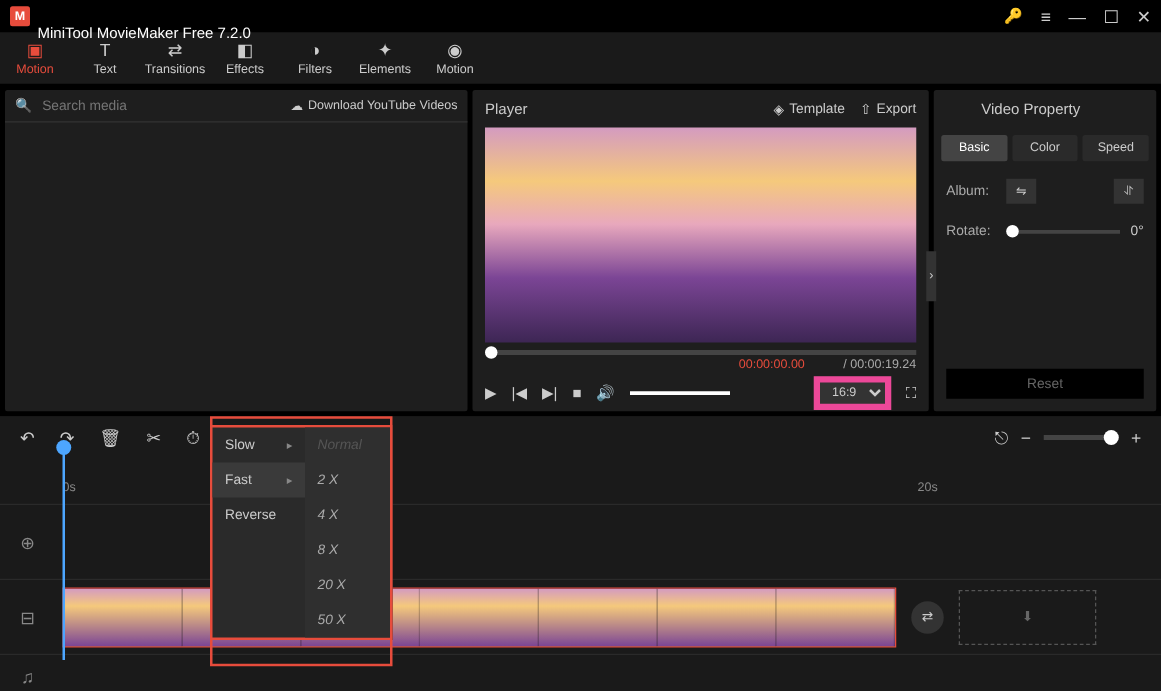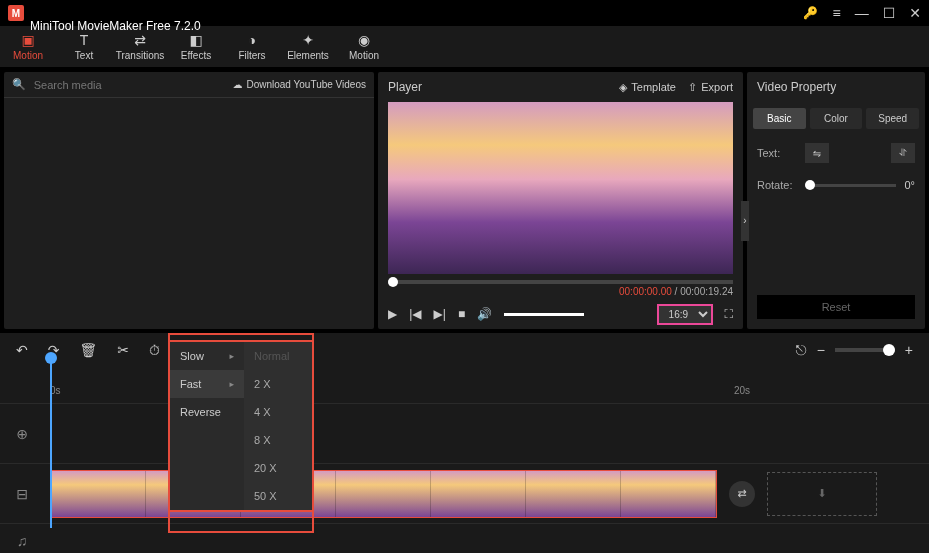--- a/index.html
+++ b/index.html
@@ -45,30 +45,30 @@
 
 .player { flex: 1; display: flex; flex-direction: column; }
 .player-head { height: 30px; display: flex; align-items: center; padding: 0 10px; }
 .player-title { flex: 1; font-size: 12px; }
 .player-btn { display: flex; align-items: center; gap: 4px; margin-left: 12px; cursor: pointer; font-size: 11px; }
 .preview { flex: 1; margin: 0 10px; background: linear-gradient(180deg, #d49bc0 0%, #f5c97c 25%, #e8a8bd 45%, #7b4595 70%, #3d2654 100%); position: relative; }
 .progress-bar { height: 4px; background: #444; margin: 6px 10px 0; position: relative; }
 .progress-dot { position: absolute; left: 0; top: -3px; width: 10px; height: 10px; background: #fff; border-radius: 50%; }
 .time-row { display: flex; justify-content: flex-end; padding: 2px 10px; font-size: 10px; }
 .time-cur { color: #e74c3c; }
-.time-tot { color: #aaa; }
+.time-tot { color: #aaa; margin-left: 28px; }
 .controls { height: 30px; display: flex; align-items: center; padding: 0 10px; gap: 12px; }
 .ctrl-btn { color: #ccc; cursor: pointer; font-size: 12px; }
 .vol-bar { width: 80px; height: 3px; background: #fff; }
-.ratio-sel { margin-left: auto; background: #333; border: 2px solid #ec4899; color: #ccc; padding: 2px 6px; font-size: 10px; }
+.ratio-sel { margin-left: auto; background: #333; border: 5px solid #ec4899; color: #ccc; padding: 2px 6px; font-size: 10px; }
 .expand-arrow { position: absolute; right: -6px; top: 50%; width: 8px; height: 40px; background: #333; display: flex; align-items: center; justify-content: center; cursor: pointer; font-size: 10px; }
 
 
 .prop { width: 178px; display: flex; flex-direction: column; }
-.prop-head { height: 30px; display: flex; align-items: center; padding: 0 10px; font-size: 12px; }
+.prop-head { height: 30px; display: flex; align-items: center; padding: 0 10px; font-size: 12px; margin-left: 28px; }
 .prop-tabs { display: flex; padding: 6px; gap: 4px; }
 .prop-tab { flex: 1; padding: 5px 0; text-align: center; background: #2a2a2a; cursor: pointer; font-size: 10px; border-radius: 2px; }
 .prop-tab.active { background: #444; color: #fff; }
 .prop-row { display: flex; align-items: center; padding: 8px 10px; gap: 8px; font-size: 11px; }
 .prop-label { width: 40px; color: #aaa; }
 .flip-btn { width: 24px; height: 20px; background: #333; display: flex; align-items: center; justify-content: center; cursor: pointer; font-size: 10px; }
 .rot-slider { flex: 1; height: 3px; background: #444; position: relative; }
 .rot-slider::before { content: ""; position: absolute; left: 0; top: -4px; width: 10px; height: 10px; background: #fff; border-radius: 50%; }
 .reset-btn { margin: auto 10px 10px; padding: 6px; background: #000000; text-align: center; cursor: pointer; font-size: 11px; color: #666; }
 
@@ -94,21 +94,21 @@
 .drop-zone { width: 110px; height: 44px; border: 1px dashed #555; display: flex; align-items: center; justify-content: center; color: #666; cursor: pointer; }
 
 .tl-track.audio { height: 34px; }
 
 
 .speed-menu { position: absolute; left: 168px; top: 340px; border: 2px solid #e74c3c; background: #2a2a2a; z-index: 20; display: flex; }
 .speed-main { width: 74px; }
 .menu-item { padding: 8px 10px; cursor: pointer; font-size: 11px; display: flex; justify-content: space-between; align-items: center; }
 .menu-item:hover, .menu-item.sel { background: #3a3a3a; }
 .sub-arrow { font-size: 9px; color: #888; }
-.speed-sub { width: 68px; background: #2f2f2f; }
+.speed-sub { width: 68px; background: #2f2f2f; font-style: italic; }
 .sub-item { padding: 8px 10px; cursor: pointer; font-size: 11px; color: #aaa; }
 .sub-item.dis { color: #555; }
 
 .hscroll { height: 8px; background: #2a2a2a; margin: 4px 44px 0; }
 .hscroll-thumb { width: 60%; height: 100%; background: #555; }
 
 .red-box { position: absolute; left: 168px; top: 333px; width: 146px; height: 200px; border: 2px solid #e74c3c; pointer-events: none; z-index: 19; }
 </style>
 </head>
 <body>
@@ -203,21 +203,21 @@
   </div>
 
   <div class="panel prop">
     <div class="prop-head">Video Property</div>
     <div class="prop-tabs">
       <div class="prop-tab active">Basic</div>
       <div class="prop-tab">Color</div>
       <div class="prop-tab">Speed</div>
     </div>
     <div class="prop-row">
-      <span class="prop-label">Text:</span>
+      <span class="prop-label">Album:</span>
       <div class="flip-btn">⇋</div>
       <div style="flex:1"></div>
       <div class="flip-btn">⥯</div>
     </div>
     <div class="prop-row">
       <span class="prop-label">Rotate:</span>
       <div class="rot-slider"></div>
       <span>0°</span>
     </div>
     <div class="reset-btn">Reset</div>

